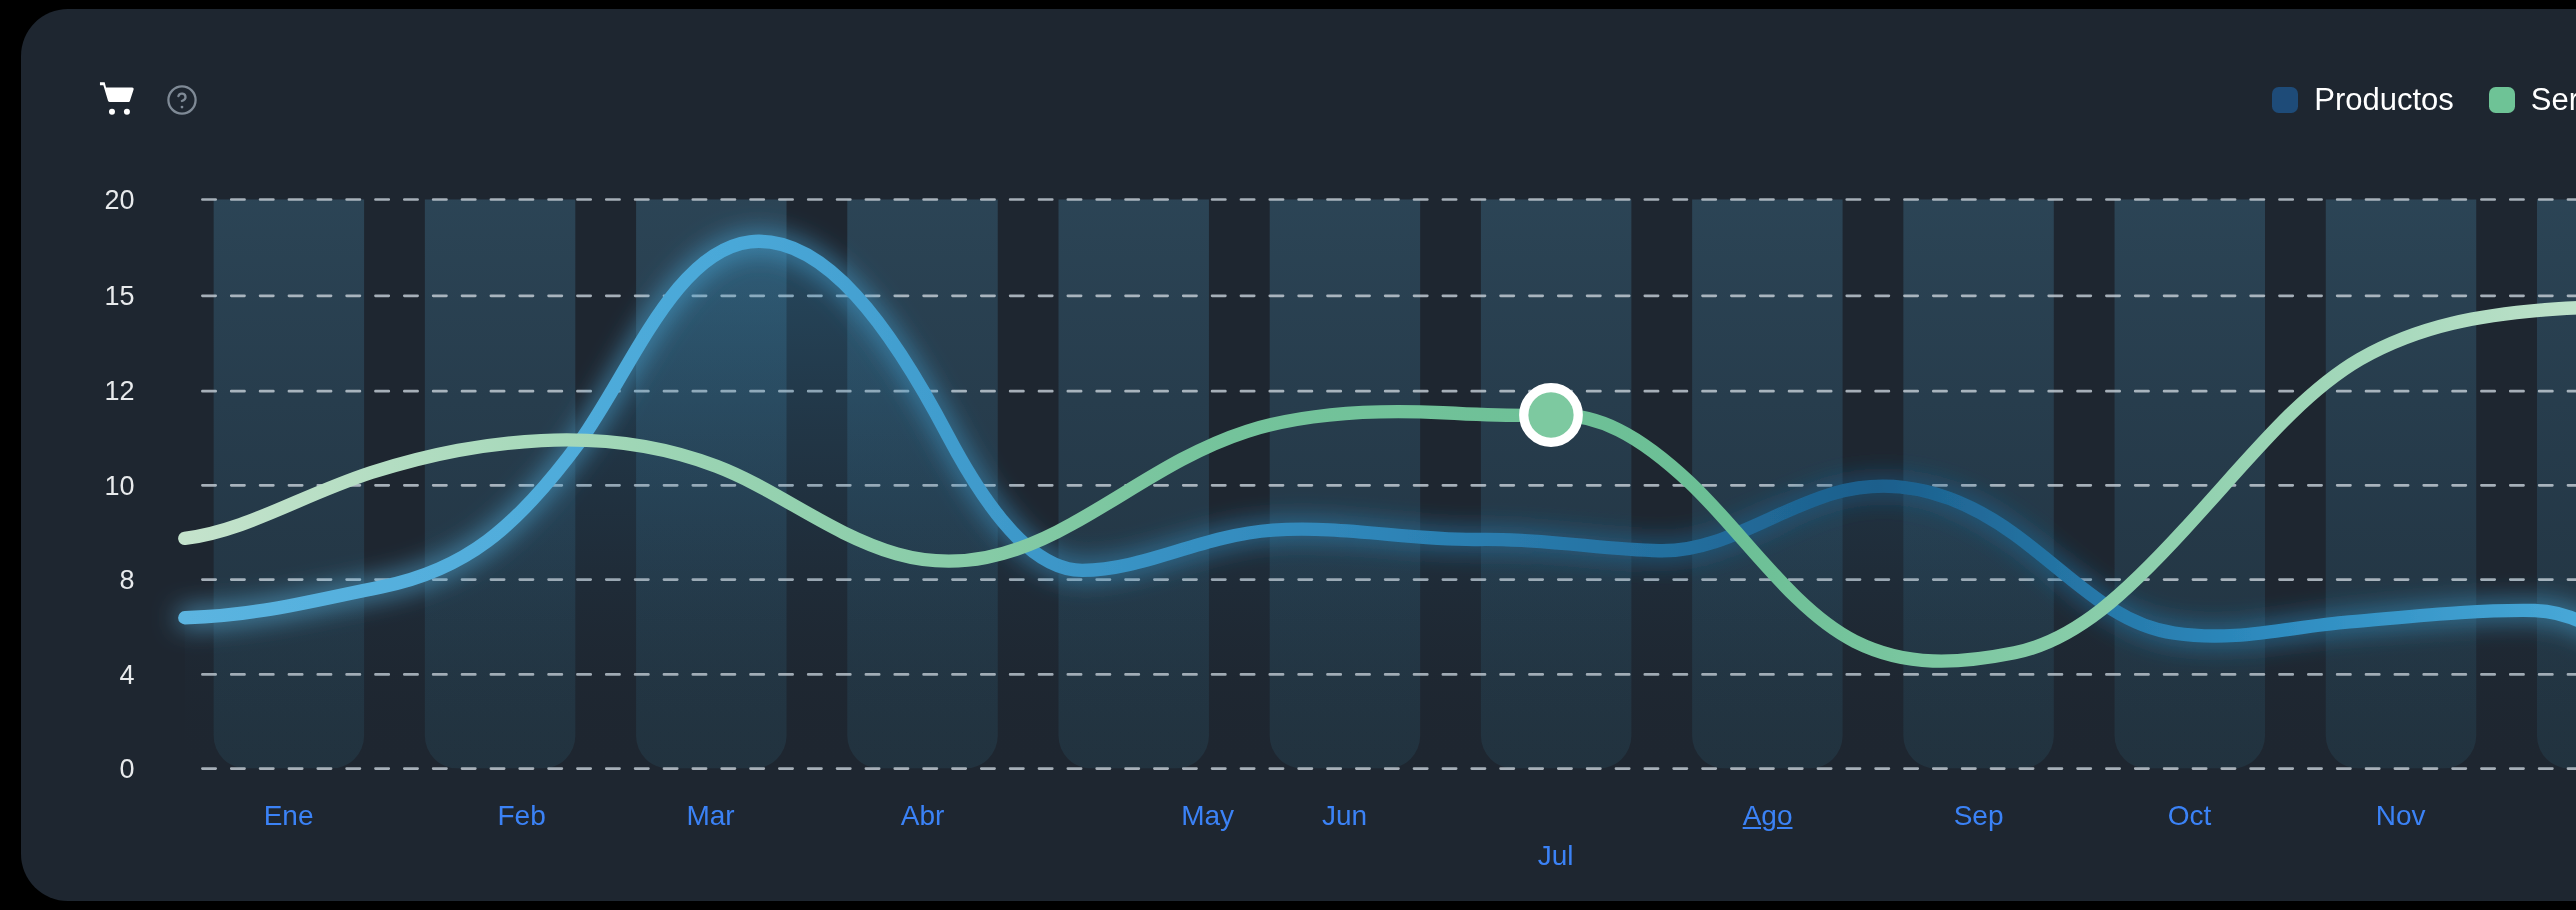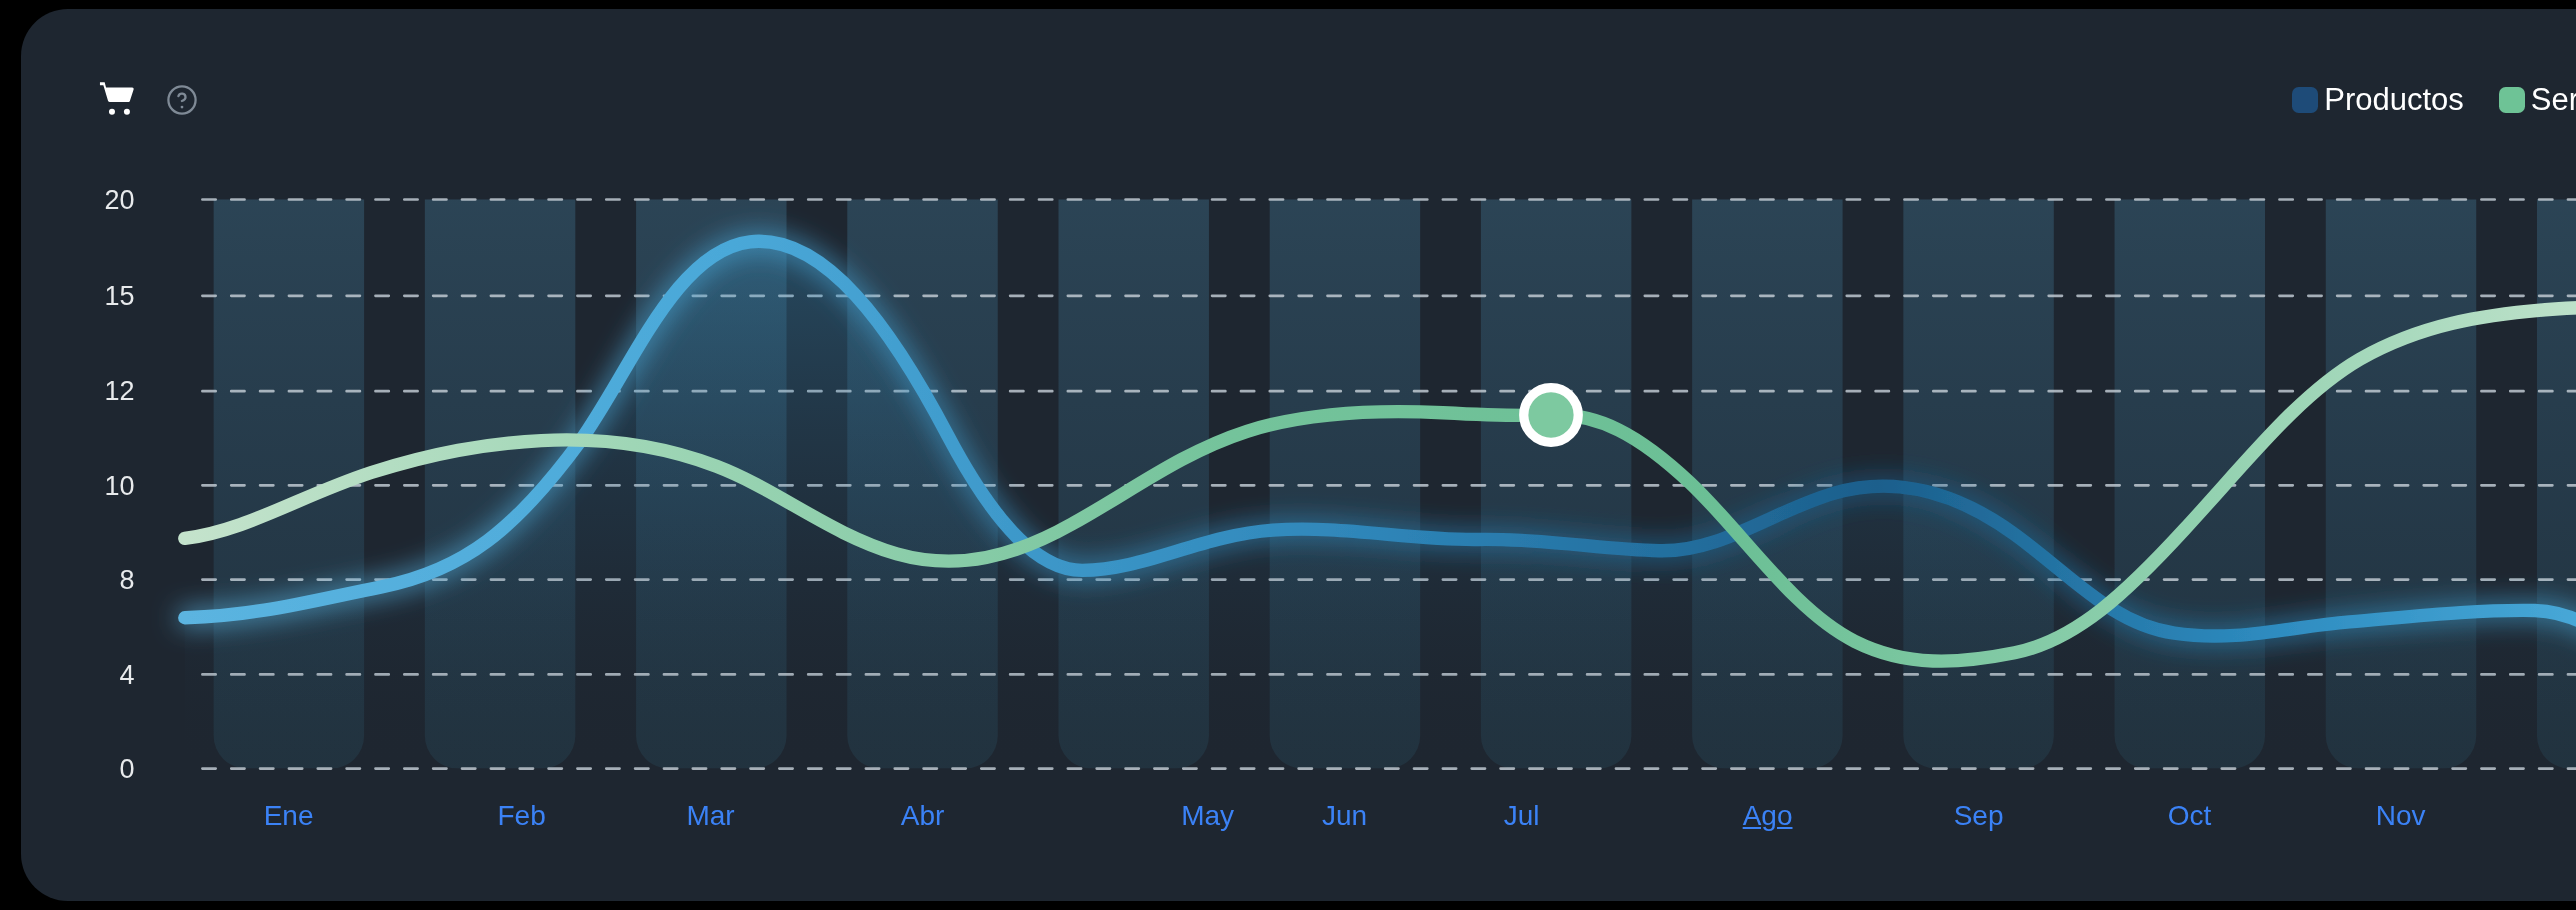--- a/index.html
+++ b/index.html
@@ -30,21 +30,21 @@
   #title-text {
     color:#FFFFFF; font-size:35px; font-weight:bold;
     letter-spacing:-0.3px; white-space:nowrap;
   }
   #help-icon { width:32px; height:32px; display:block; margin-left:14.4px; }
 
   #legend {
     position:absolute; right:77px; top:73px;
     display:flex; align-items:center; gap:35px;
   }
-  .legend-item { display:flex; align-items:center; gap:6px; }
+  .legend-item { display:flex; align-items:center; gap:16px; }
   .legend-swatch { width:26px; height:26px; border-radius:6.7px; display:block; }
   .legend-label { color:#FFFFFF; font-size:31px; white-space:nowrap; }
 
   
   #plot-wrap { position:absolute; left:0; top:0; width:100%; height:100%; }
   #plot-svg { position:absolute; left:0; top:0; width:2754px; height:910px; }
 
   .ytick-label {
     position:absolute; color:#E8EAEC; font-size:27px;
     text-align:right; width:62px; transform:translateY(-50%);
@@ -242,21 +242,21 @@
     <div class="ytick-label" style="left:52px; top:571px;">8</div>
     <div class="ytick-label" style="left:52px; top:666px;">4</div>
     <div class="ytick-label" style="left:52px; top:760px;">0</div>
 
     <div class="xtick-label" style="left:268px;">Ene</div>
     <div class="xtick-label" style="left:501px;">Feb</div>
     <div class="xtick-label" style="left:690px;">Mar</div>
     <div class="xtick-label" style="left:902px;">Abr</div>
     <div class="xtick-label" style="left:1136px;text-align:right;">May</div>
     <div class="xtick-label" style="left:1324px;">Jun</div>
-    <div class="xtick-label" style="left:1501px;">Jul</div>
+    <div class="xtick-label" style="left:1535px;margin-top:40px;">Jul</div>
     <div class="xtick-label" style="left:1747px;text-decoration:underline;">Ago</div>
     <div class="xtick-label" style="left:1958px;">Sep</div>
     <div class="xtick-label" style="left:2169px;">Oct</div>
     <div class="xtick-label" style="left:2380px;">Nov</div>
     <div class="xtick-label" style="left:2591px;">Dic</div>
 
     <svg style="position:absolute; left:1494px; top:370px; width:72px; height:72px;" viewBox="0 0 140 140">
       <circle cx="70" cy="70" r="52" fill="none" stroke="#FFFFFF" stroke-width="20"></circle>
       <circle cx="70" cy="70" r="44" fill="#7DC9A0"></circle>
     </svg>

